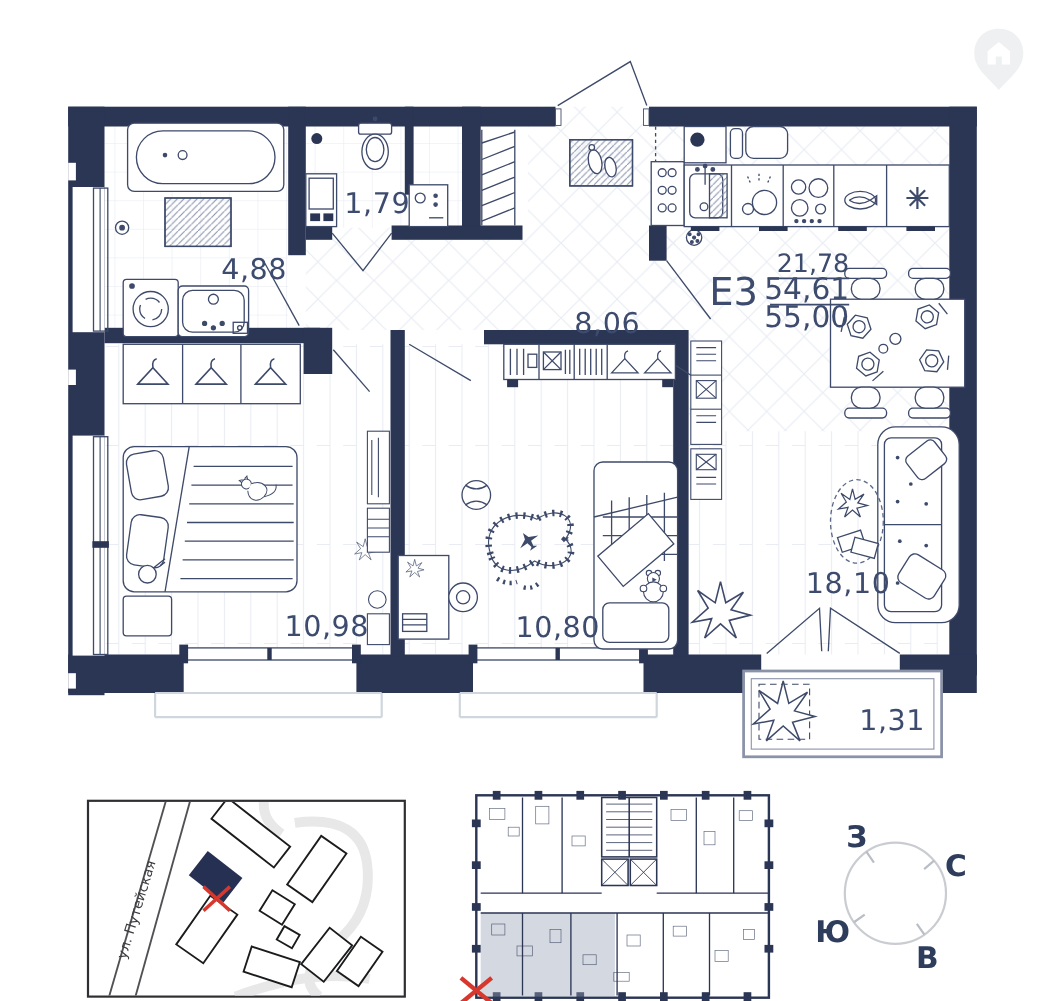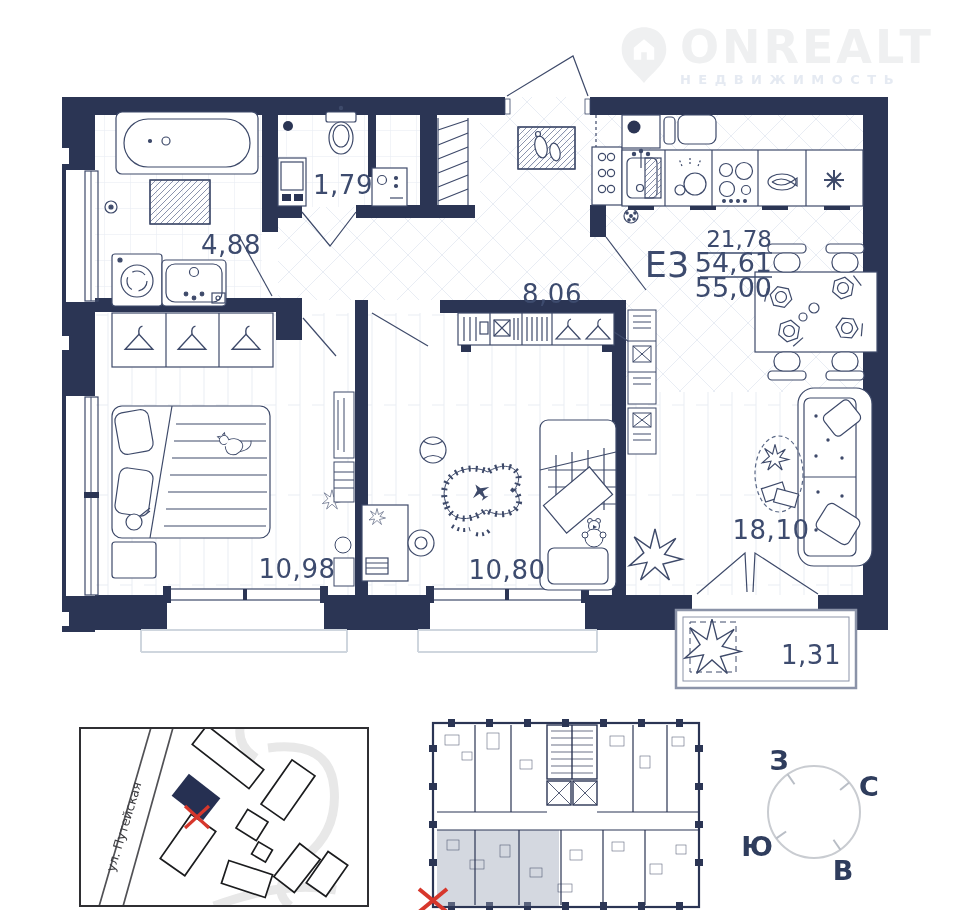--- a/index.html
+++ b/index.html
@@ -20,24 +20,20 @@
 </head>
 <body>
 
 <div class="stage">
 
   <div class="watermark">
     <svg width="52" height="62" viewBox="0 0 56 66">
       <path d="M28,2 C14,2 4,12 4,26 c0,15 13,23 24,36 c11,-13 24,-21 24,-36 C52,12 42,2 28,2 Z" fill="#eff0f1"></path>
       <path d="M17,24 l11,-9 l11,9 v13 h-8 v-8 h-6 v8 h-8 Z" fill="#ffffff"></path>
     </svg>
-    <div class="wm-text">
-      <div class="wm-title">ONREALT</div>
-      <div class="wm-sub">НЕДВИЖИМОСТЬ</div>
-    </div>
   </div>
 
   <svg class="plan" width="960" height="910" viewBox="0 0 960 910">
     <defs>
       <pattern id="tile" width="26" height="26" patternUnits="userSpaceOnUse">
         <path d="M26,0 H0 V26" fill="none" stroke="#e5eaf2" stroke-width="1"></path>
       </pattern>
       <pattern id="dia" width="34" height="34" patternUnits="userSpaceOnUse">
         <path d="M0,17 L17,0 M17,0 L34,17 M0,17 L17,34 M17,34 L34,17" fill="none" stroke="#e9edf4" stroke-width="1"></path>
       </pattern>

